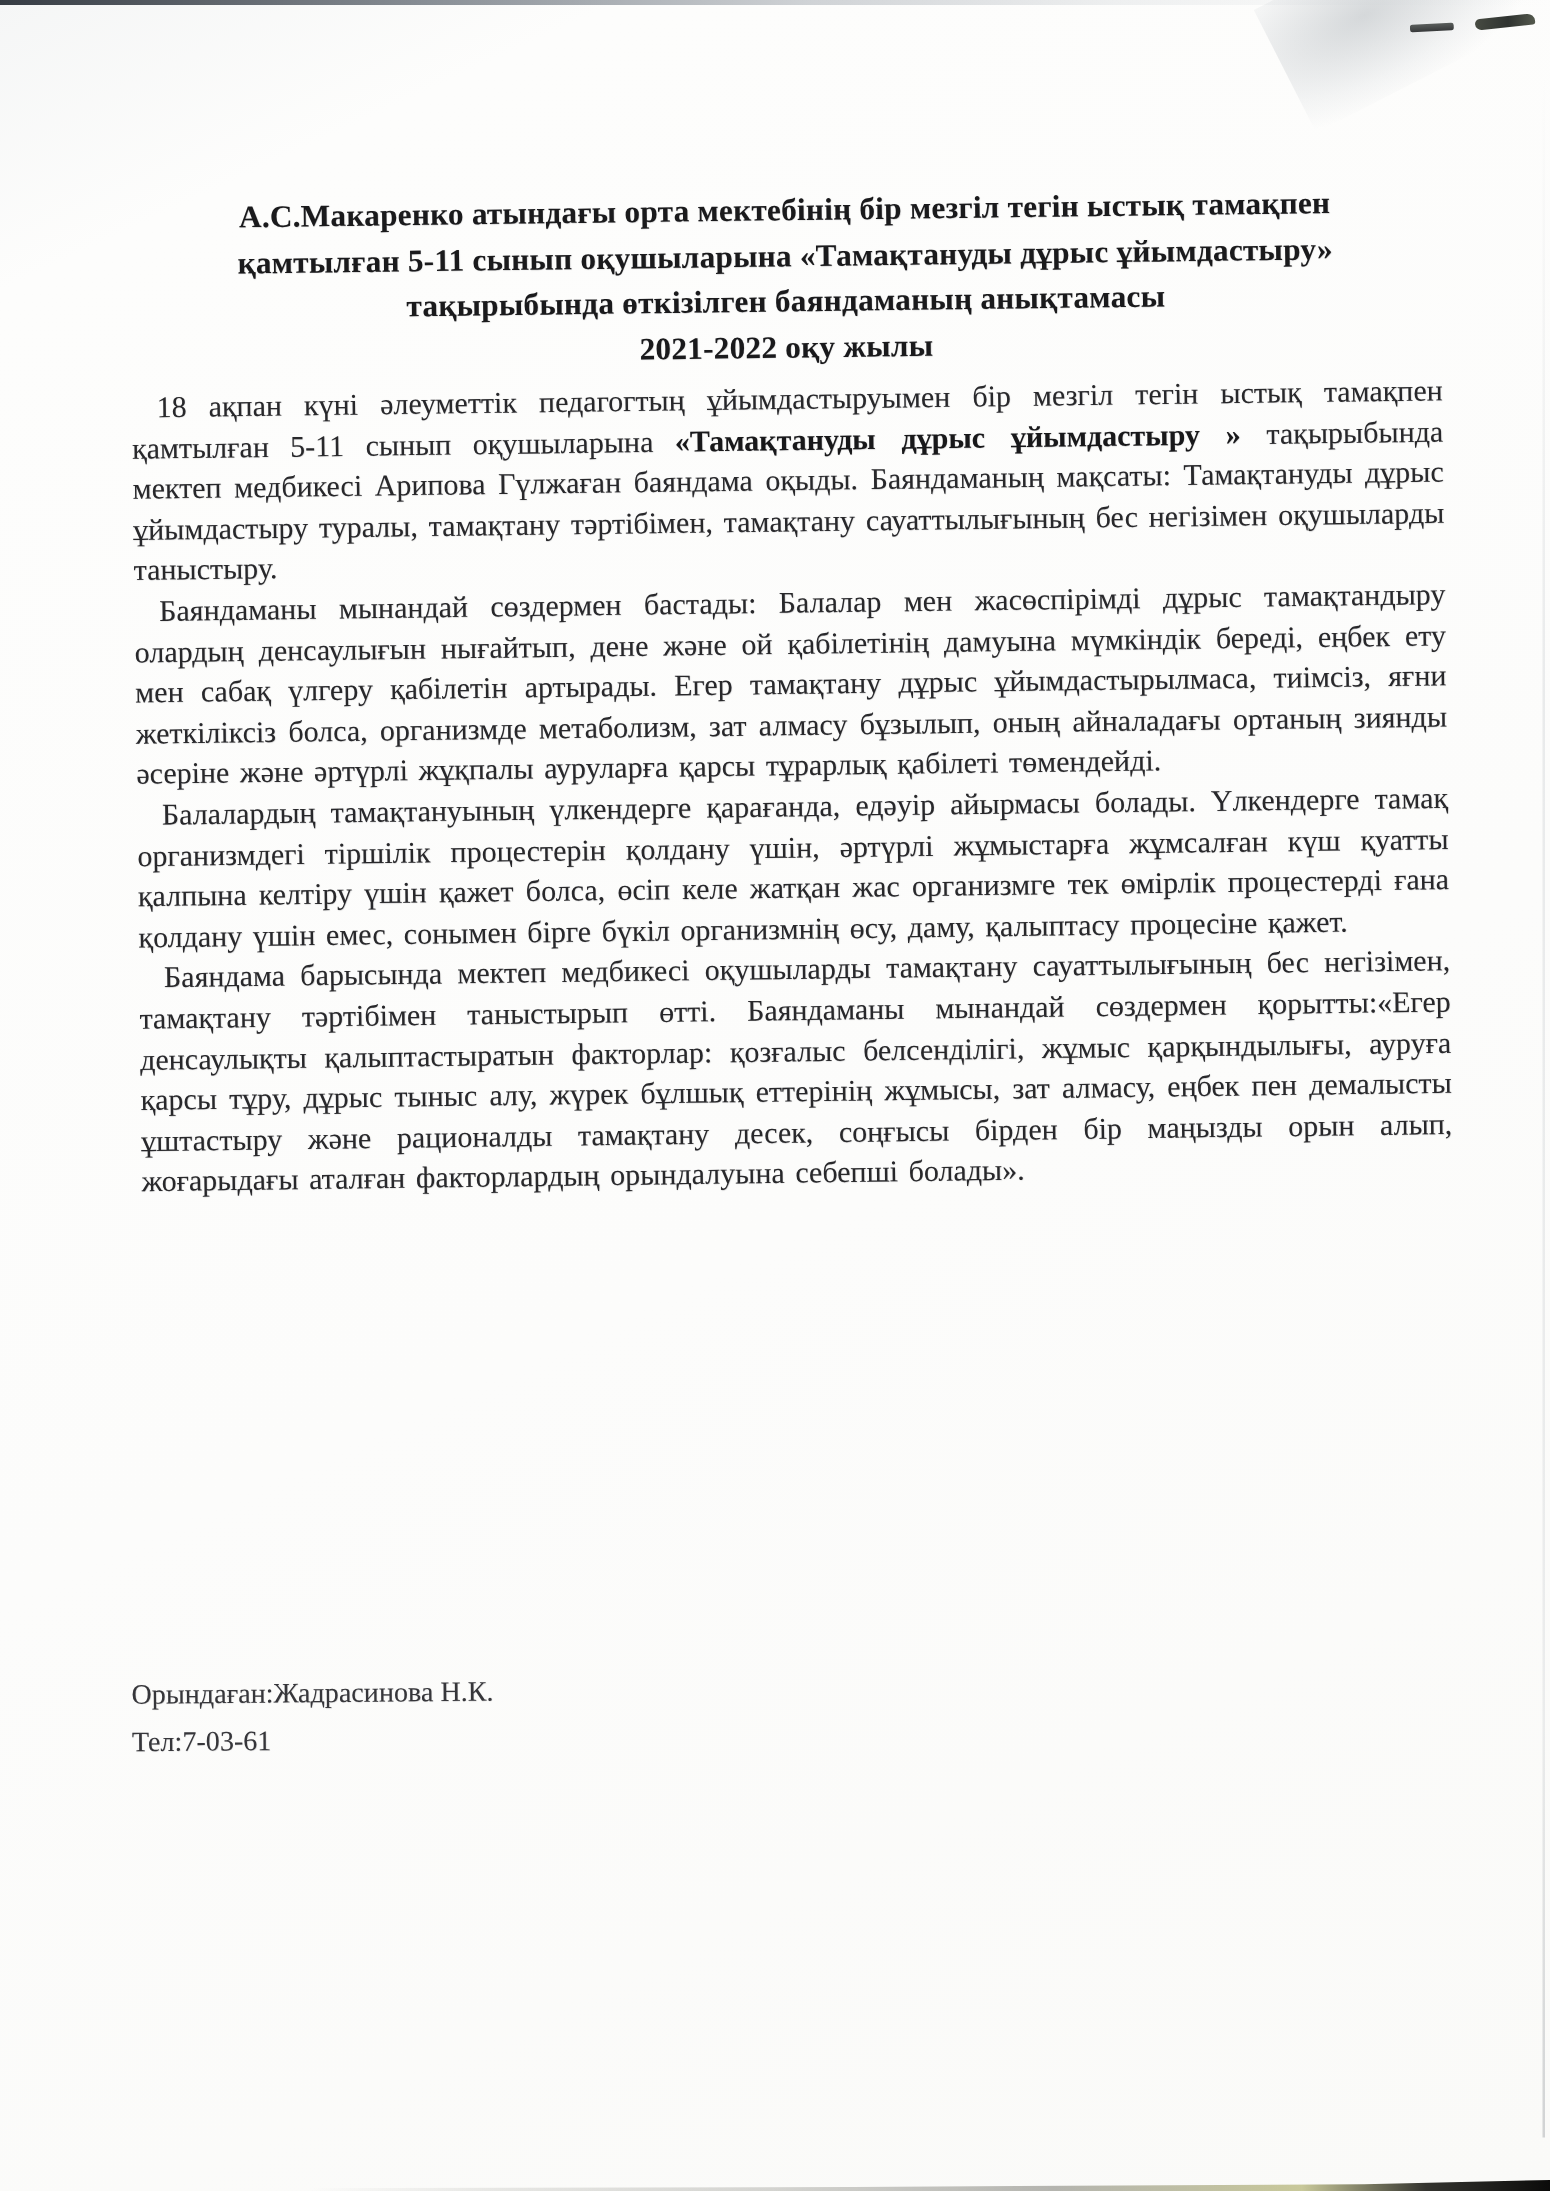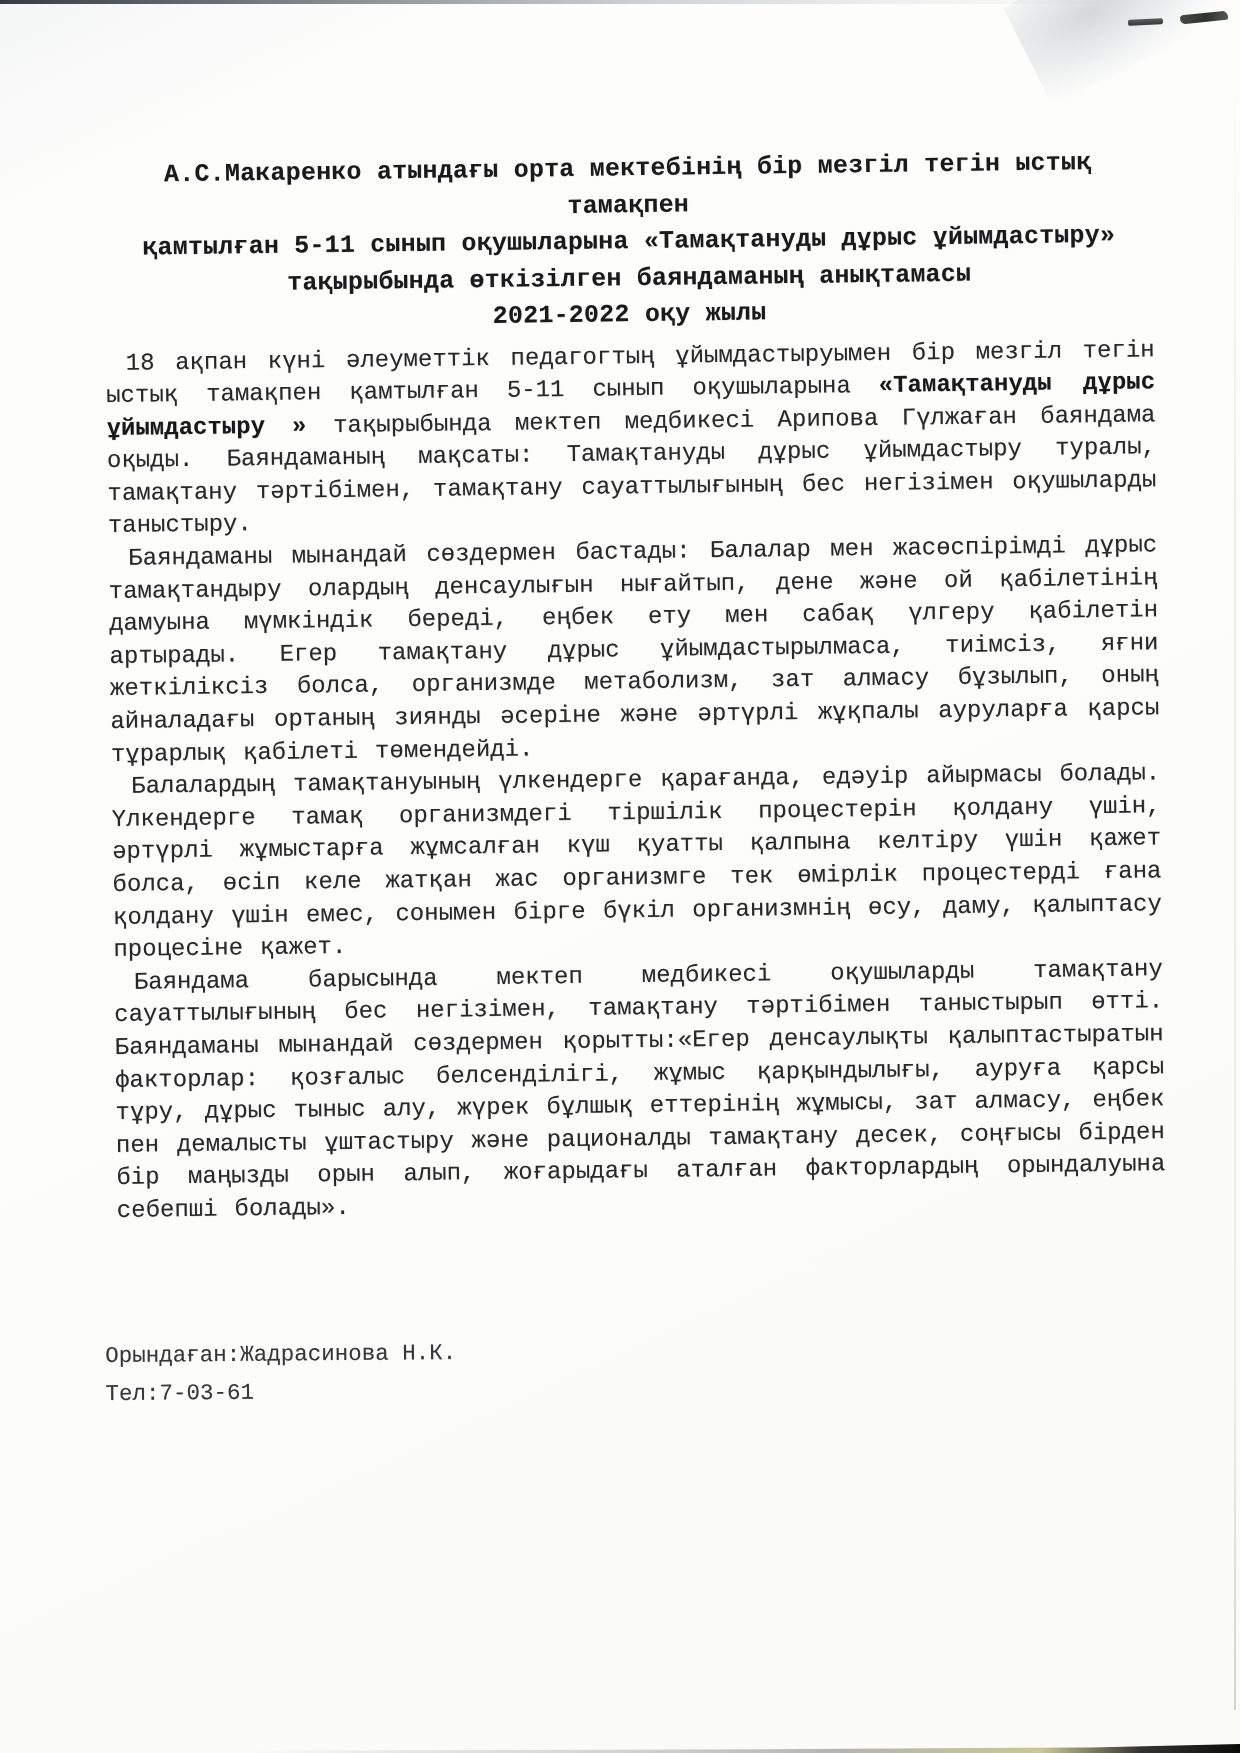--- a/index.html
+++ b/index.html
@@ -2,21 +2,21 @@
 <html><head>
 <meta charset="utf-8">
 <style>
   html, body { margin: 0; padding: 0; background: #ffffff; }
   .page {
     position: relative;
     width: 1240px;
     height: 1753px;
     overflow: hidden;
     background: linear-gradient(155deg, #f5f6f6 0%, #fdfdfc 10%, #fcfcfb 55%, #fafaf8 100%);
-    font-family: Liberation Mono, monospace;
+    font-family: Liberation Serif, serif;
   }
   
   .scan-edge-top {
     position: absolute; top: 0; left: 0; width: 100%; height: 4px;
     background: linear-gradient(to right,
       rgba(38,44,52,0.92) 0%, rgba(62,72,84,0.6) 28%,
       rgba(110,120,132,0.32) 52%, rgba(170,178,186,0.18) 72%,
       rgba(220,224,228,0.08) 88%, rgba(255,255,255,0) 100%);
   }
   .corner-shadow {

